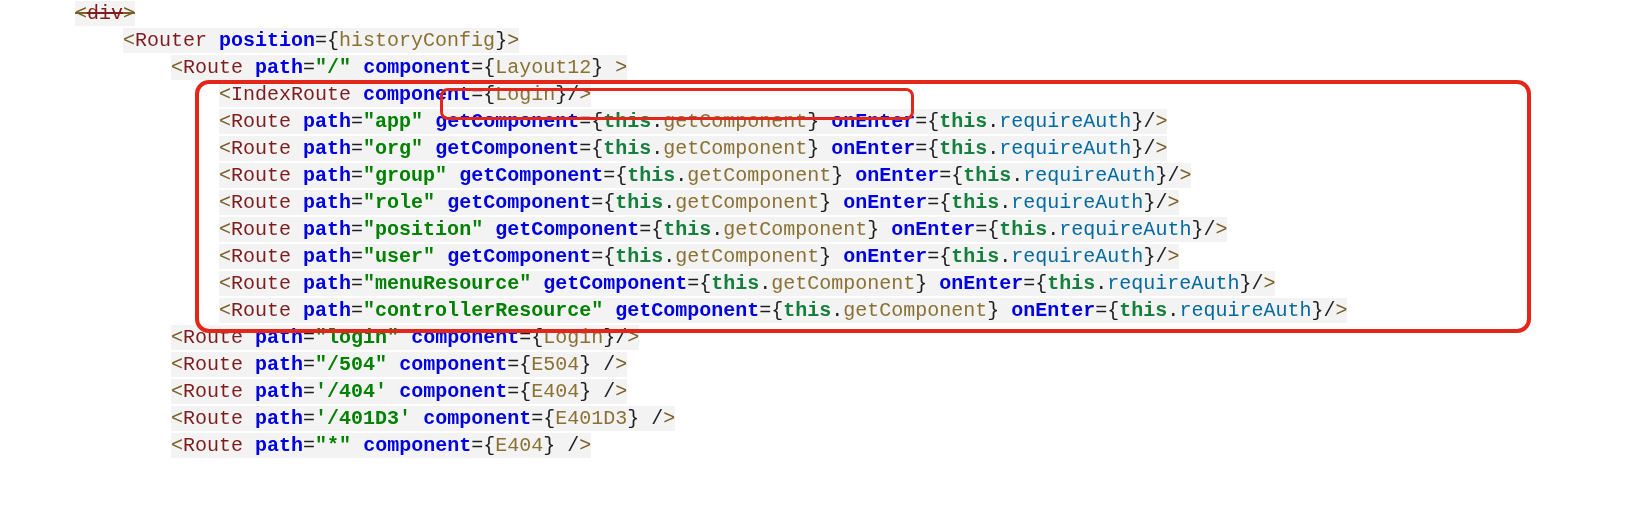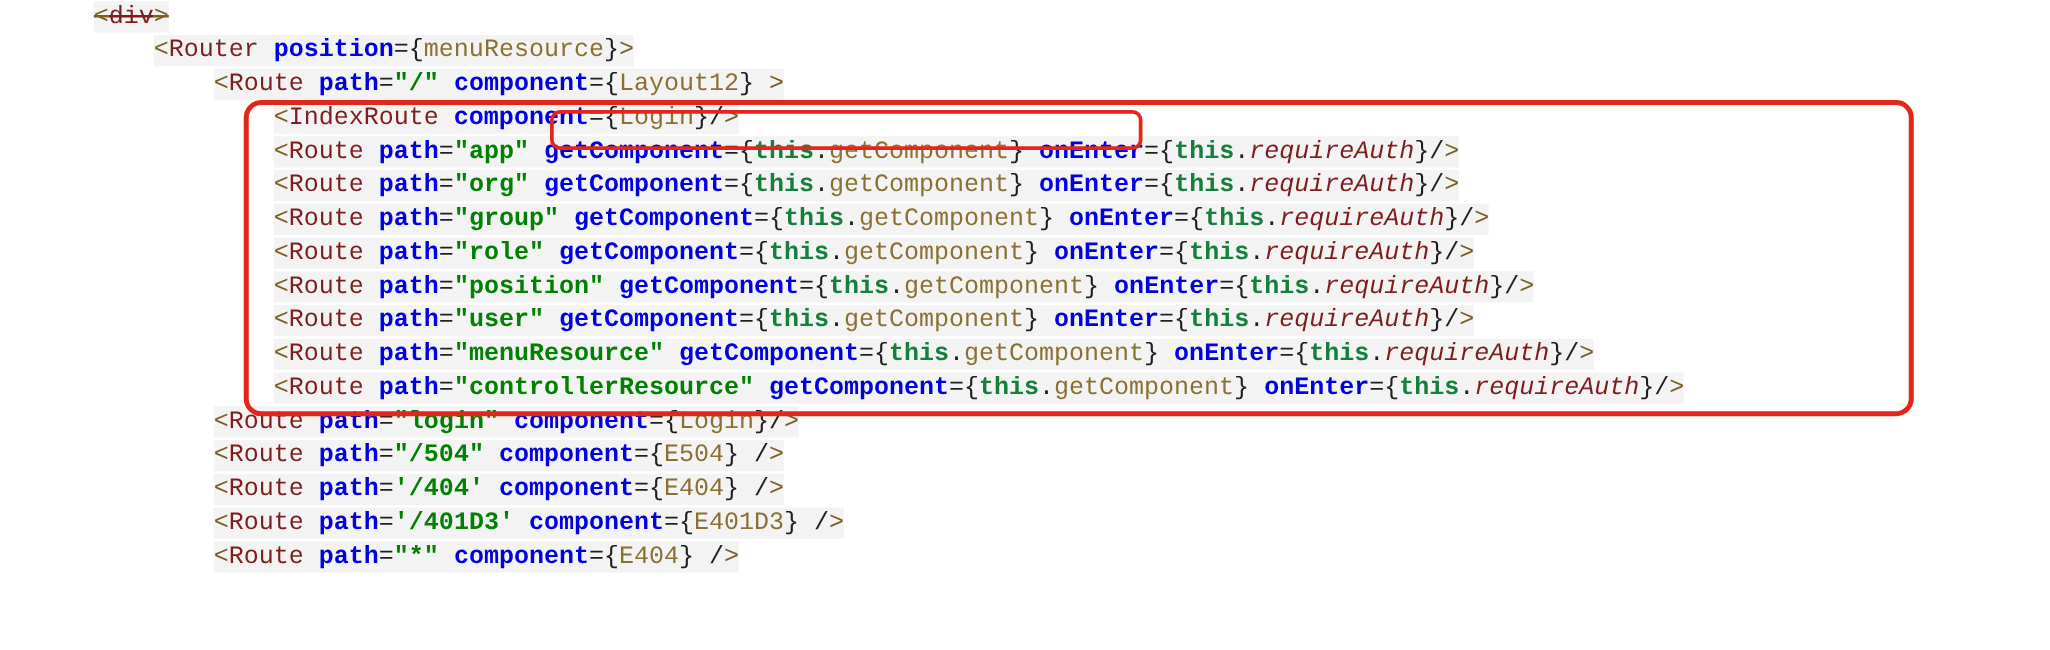--- a/index.html
+++ b/index.html
@@ -20,21 +20,21 @@
   .line {
     display: block;
     white-space: pre;
   }
   .p  { color: #795e26; }          
   .p2 { color: #1e1e1e; }          
   .tag { color: #7f1d1d; font-weight: normal; }   
   .attr { color: #0000e0; font-weight: bold; }  
   .str { color: #018101; font-weight: bold; }   
   .var { color: #8a7032; }         
-  .var2 { color: #7f1d1d; font-style: italic; } 
+  .var2 { color: #0369a1; } 
   .kw { color: #15803d; font-weight: bold; }    
   .strike { text-decoration: line-through; text-decoration-thickness: 2px; }
 
   .plain { background: transparent; }
   .seg { background: #f3f3f3; padding: 1px 0; }
 
   .highlight-box {
     position: absolute;
     border: 4px solid #e3261a;
     border-radius: 14px;
@@ -55,21 +55,21 @@
     border-radius: 8px;
   }
 </style>
 </head>
 <body>
 
 <div class="code-container">
 
   <span class="line"><span class="seg"><span class="p strike">&lt;</span><span class="tag strike">div</span><span class="p strike">&gt;</span></span></span>
 
-  <span class="line"><span class="plain">    </span><span class="seg"><span class="p">&lt;</span><span class="tag">Router</span> <span class="attr">position</span><span class="p2">={</span><span class="var">menuResource</span><span class="p2">}</span><span class="p">&gt;</span></span></span>
+  <span class="line"><span class="plain">    </span><span class="seg"><span class="p">&lt;</span><span class="tag">Router</span> <span class="attr">position</span><span class="p2">={</span><span class="var">historyConfig</span><span class="p2">}</span><span class="p">&gt;</span></span></span>
 
   <span class="line"><span class="plain">        </span><span class="seg"><span class="p">&lt;</span><span class="tag">Route</span> <span class="attr">path</span><span class="p2">=</span><span class="str">"/"</span> <span class="attr">component</span><span class="p2">={</span><span class="var">Layout12</span><span class="p2">}</span> <span class="p">&gt;</span></span></span>
 
   <span class="line"><span class="plain">            </span><span class="seg"><span class="p">&lt;</span><span class="tag">IndexRoute</span> <span class="attr">component</span><span class="p2">={</span><span class="var">Login</span><span class="p2">}/</span><span class="p">&gt;</span></span></span>
 
   <span class="line"><span class="plain">            </span><span class="seg"><span class="p">&lt;</span><span class="tag">Route</span> <span class="attr">path</span><span class="p2">=</span><span class="str">"app"</span> <span class="attr">getComponent</span><span class="p2">={</span><span class="kw">this</span><span class="p2">.</span><span class="var">getComponent</span><span class="p2">}</span> <span class="attr">onEnter</span><span class="p2">={</span><span class="kw">this</span><span class="p2">.</span><span class="var2">requireAuth</span><span class="p2">}/</span><span class="p">&gt;</span></span></span>
 
   <span class="line"><span class="plain">            </span><span class="seg"><span class="p">&lt;</span><span class="tag">Route</span> <span class="attr">path</span><span class="p2">=</span><span class="str">"org"</span> <span class="attr">getComponent</span><span class="p2">={</span><span class="kw">this</span><span class="p2">.</span><span class="var">getComponent</span><span class="p2">}</span> <span class="attr">onEnter</span><span class="p2">={</span><span class="kw">this</span><span class="p2">.</span><span class="var2">requireAuth</span><span class="p2">}/</span><span class="p">&gt;</span></span></span>
 
   <span class="line"><span class="plain">            </span><span class="seg"><span class="p">&lt;</span><span class="tag">Route</span> <span class="attr">path</span><span class="p2">=</span><span class="str">"group"</span> <span class="attr">getComponent</span><span class="p2">={</span><span class="kw">this</span><span class="p2">.</span><span class="var">getComponent</span><span class="p2">}</span> <span class="attr">onEnter</span><span class="p2">={</span><span class="kw">this</span><span class="p2">.</span><span class="var2">requireAuth</span><span class="p2">}/</span><span class="p">&gt;</span></span></span>

